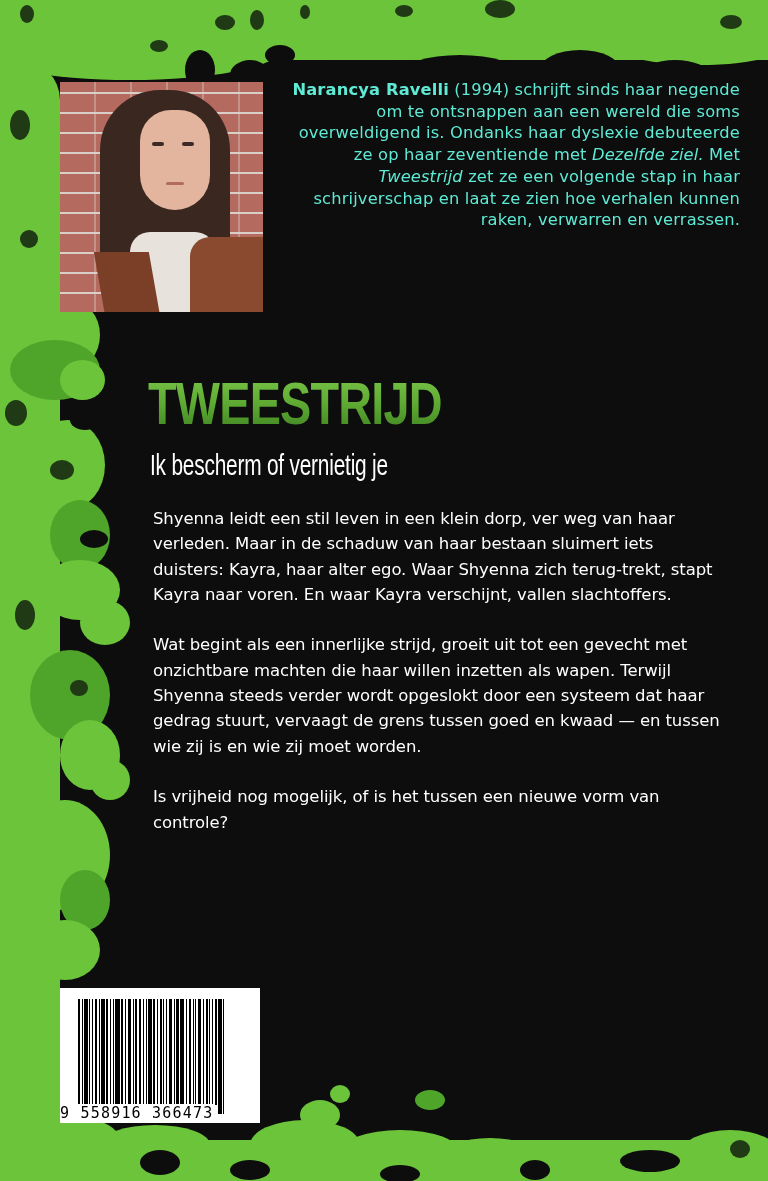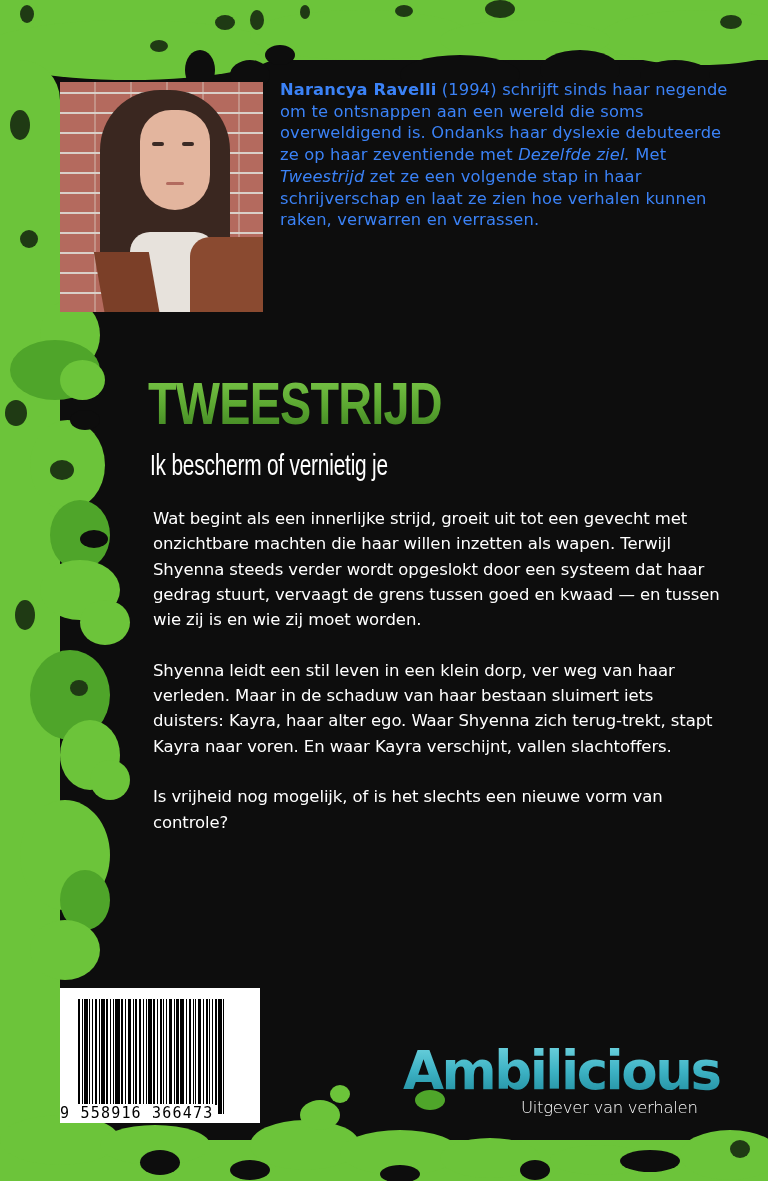--- a/index.html
+++ b/index.html
@@ -47,22 +47,23 @@
     background: #7b3f28; transform: skewX(10deg);
   }
   .photo .jacket-r {
     position: absolute; left: 130px; top: 155px; width: 80px; height: 90px;
     background: #8a4a30; border-radius: 20px 0 0 0;
   }
 
   
   .bio {
     position: absolute; left: 280px; top: 79px; width: 460px;
-    color: #3b82f6; font-size: 16.3px; line-height: 21.7px;
+    color: #5eead4; font-size: 16.3px; line-height: 21.7px;
     letter-spacing: 0.15px;
+    text-align: right;
   }
   .bio b { font-weight: bold; }
   .bio i { font-style: italic; }
 
   
   .title {
     position: absolute; left: 148px; top: 372px;
     font-family: "Liberation Sans", sans-serif; font-weight: bold;
     font-size: 60px; line-height: 64px; letter-spacing: -1px;
     color: #5fb336;
@@ -206,23 +207,23 @@
 
   <div class="bio">
     <b>Narancya Ravelli</b>
     <span>(1994)</span><span> schrijft sinds haar negende om te ontsnappen aan een wereld die soms overweldigend is. Ondanks haar dyslexie debuteerde ze op haar zeventiende met </span><i>Dezelfde ziel.</i><span> Met </span><i>Tweestrijd</i><span> zet ze een volgende stap in haar schrijverschap en laat ze zien hoe verhalen kunnen raken, verwarren en verrassen.</span>
   </div>
 
   <div class="title">TWEESTRIJD</div>
   <div class="subtitle">Ik bescherm of vernietig je</div>
 
   <div class="blurb">
+    <p>Shyenna leidt een stil leven in een klein dorp, ver weg van haar verleden. Maar in de schaduw van haar bestaan sluimert iets duisters: Kayra, haar alter ego. Waar Shyenna zich terug-trekt, stapt Kayra naar voren. En waar Kayra verschijnt, vallen slachtoffers.</p>
     <p>Wat begint als een innerlijke strijd, groeit uit tot een gevecht met onzichtbare machten die haar willen inzetten als wapen. Terwijl Shyenna steeds verder wordt opgeslokt door een systeem dat haar gedrag stuurt, vervaagt de grens tussen goed en kwaad — en tussen wie zij is en wie zij moet worden.</p>
-    <p>Shyenna leidt een stil leven in een klein dorp, ver weg van haar verleden. Maar in de schaduw van haar bestaan sluimert iets duisters: Kayra, haar alter ego. Waar Shyenna zich terug-trekt, stapt Kayra naar voren. En waar Kayra verschijnt, vallen slachtoffers.</p>
-    <p>Is vrijheid nog mogelijk, of is het slechts een nieuwe vorm van controle?</p>
+    <p>Is vrijheid nog mogelijk, of is het tussen een nieuwe vorm van controle?</p>
   </div>
 
   <div class="barcode">
     <div class="bars" id="bars">
         <div class="bar" style="width: 2.2px; height: 100%;"></div>
         <div class="bar" style="width: 1.1px; height: 100%;"></div>
         <div class="bar" style="width: 3.3px; height: 92%;"></div>
         <div class="bar" style="width: 1.1px; height: 92%;"></div>
         <div class="bar" style="width: 1.1px; height: 92%;"></div>
         <div class="bar" style="width: 2.2px; height: 92%;"></div>
@@ -259,18 +260,14 @@
         <div class="bar" style="width: 2.2px; height: 92%;"></div>
         <div class="bar" style="width: 1.1px; height: 92%;"></div>
         <div class="bar" style="width: 1.1px; height: 92%;"></div>
         <div class="bar" style="width: 2.2px; height: 92%;"></div>
         <div class="bar" style="width: 3.3px; height: 100%;"></div>
         <div class="bar" style="width: 1.1px; height: 100%;"></div>
       </div>
     <div class="isbn"><span>9 558916 366473</span></div>
   </div>
 
-  <div class="publisher">
-    <div class="pub-name">Ambilicious</div>
-    <div class="pub-tagline">Uitgever van verhalen</div>
-  </div>
 
 </div>
 
 </body></html>

